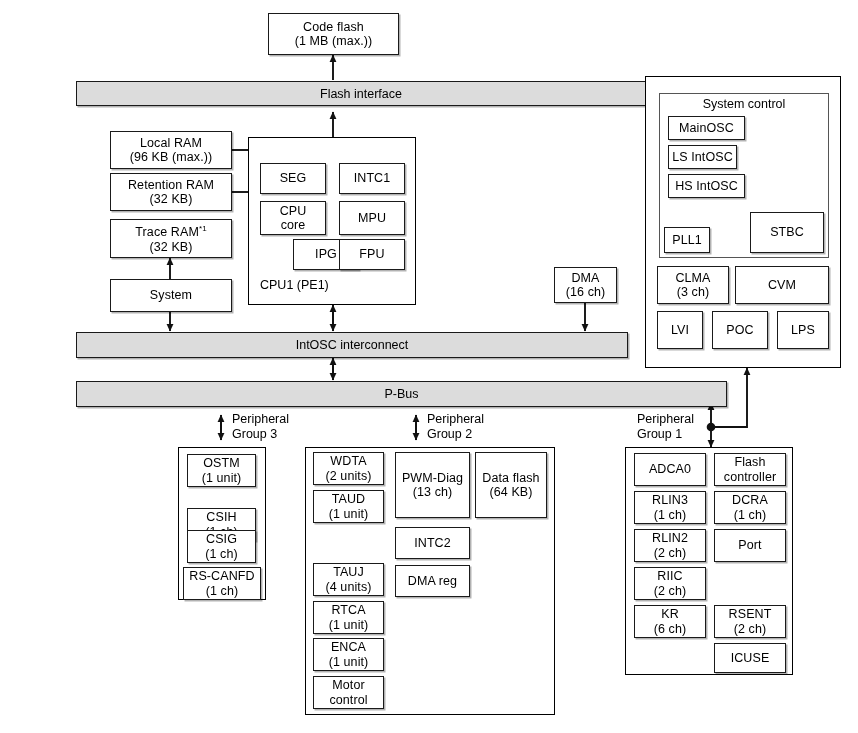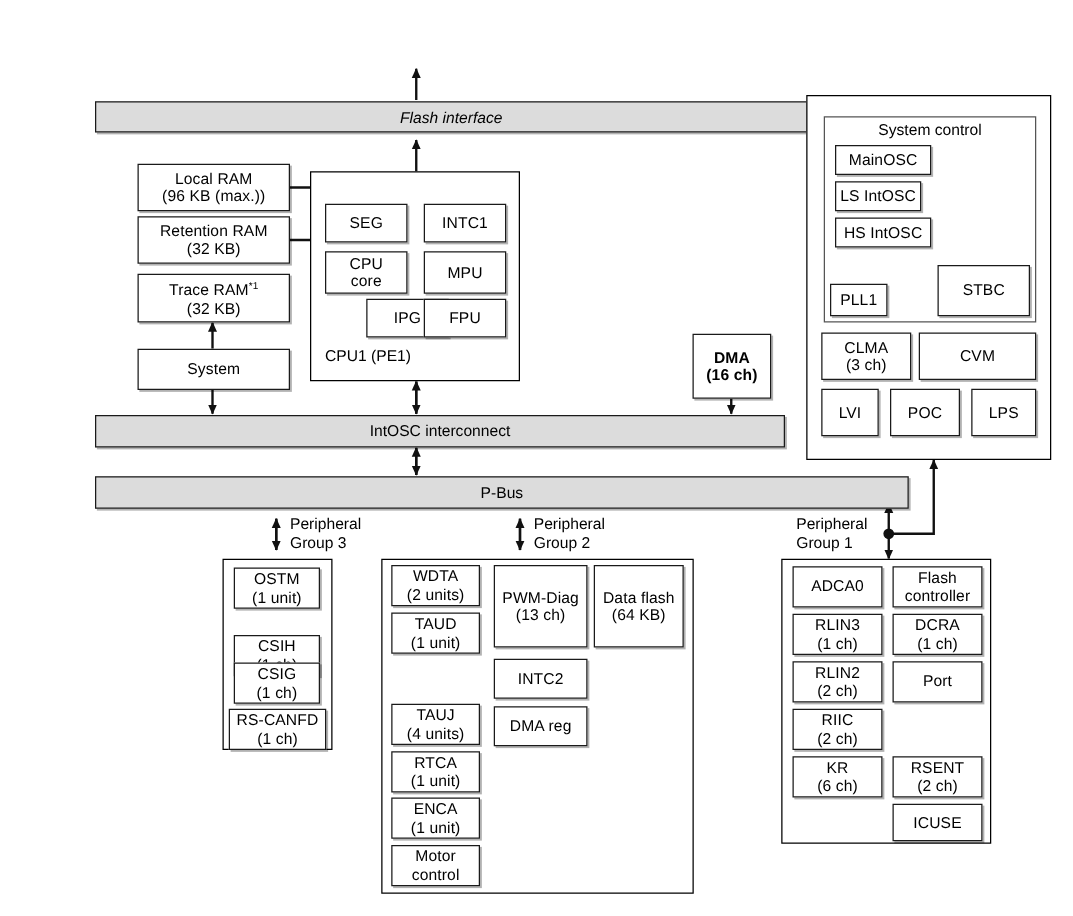--- a/index.html
+++ b/index.html
@@ -125,22 +125,26 @@
       <line x1="416" y1="440" x2="416" y2="415" marker-end="url(#ah)"></line>
       <line x1="416" y1="415" x2="416" y2="440" marker-end="url(#ah)"></line>
 
       <line x1="711" y1="427" x2="711" y2="403" marker-end="url(#ah)"></line>
       <line x1="711" y1="427" x2="711" y2="447" marker-end="url(#ah)"></line>
       <path d="M711,427 L747,427 L747,368" marker-end="url(#ah)"></path>
     </g>
     <circle cx="711" cy="427" r="4.3" fill="#111" stroke="none"></circle>
   </svg>
 
-
-  <div class="bar" style="left:76px;top:81px;width:570px;height:25px;font-style:italic;">
+  <div class="box" style="left:268px;top:13px;width:131px;height:42px;">
+    <span>Code flash</span>
+    <span class="l2">(1 MB (max.))</span>
+  </div>
+
+  <div class="bar" style="left:76px;top:81px;width:570px;height:25px;">
     <span>Flash interface</span>
   </div>
 
   <div class="box" style="left:110px;top:131px;width:122px;height:38px;">
     <span>Local RAM</span>
     <span class="l2">(96 KB (max.))</span>
   </div>
 
   <div class="box" style="left:110px;top:173px;width:122px;height:38px;">
     <span>Retention RAM</span>
@@ -172,21 +176,21 @@
     <span>MPU</span>
   </div>
   <div class="box" style="left:260px;top:239px;width:66px;height:31px;margin-left:33px;">
     <span>IPG</span>
   </div>
   <div class="box" style="left:339px;top:239px;width:66px;height:31px;">
     <span>FPU</span>
   </div>
   <div class="cpu-label" style="left:260px;top:278px;">CPU1 (PE1)</div>
 
-  <div class="box" style="left:554px;top:267px;width:63px;height:52px;font-weight:bold;">
+  <div class="box" style="left:554px;top:267px;width:63px;height:36px;">
     <span>DMA</span>
     <span class="l2">(16 ch)</span>
   </div>
 
   <div class="bar" style="left:76px;top:332px;width:552px;height:26px;">
     <span>IntOSC interconnect</span>
   </div>
 
   <div class="bar" style="left:76px;top:381px;width:651px;height:26px;">
     <span>P-Bus</span>

